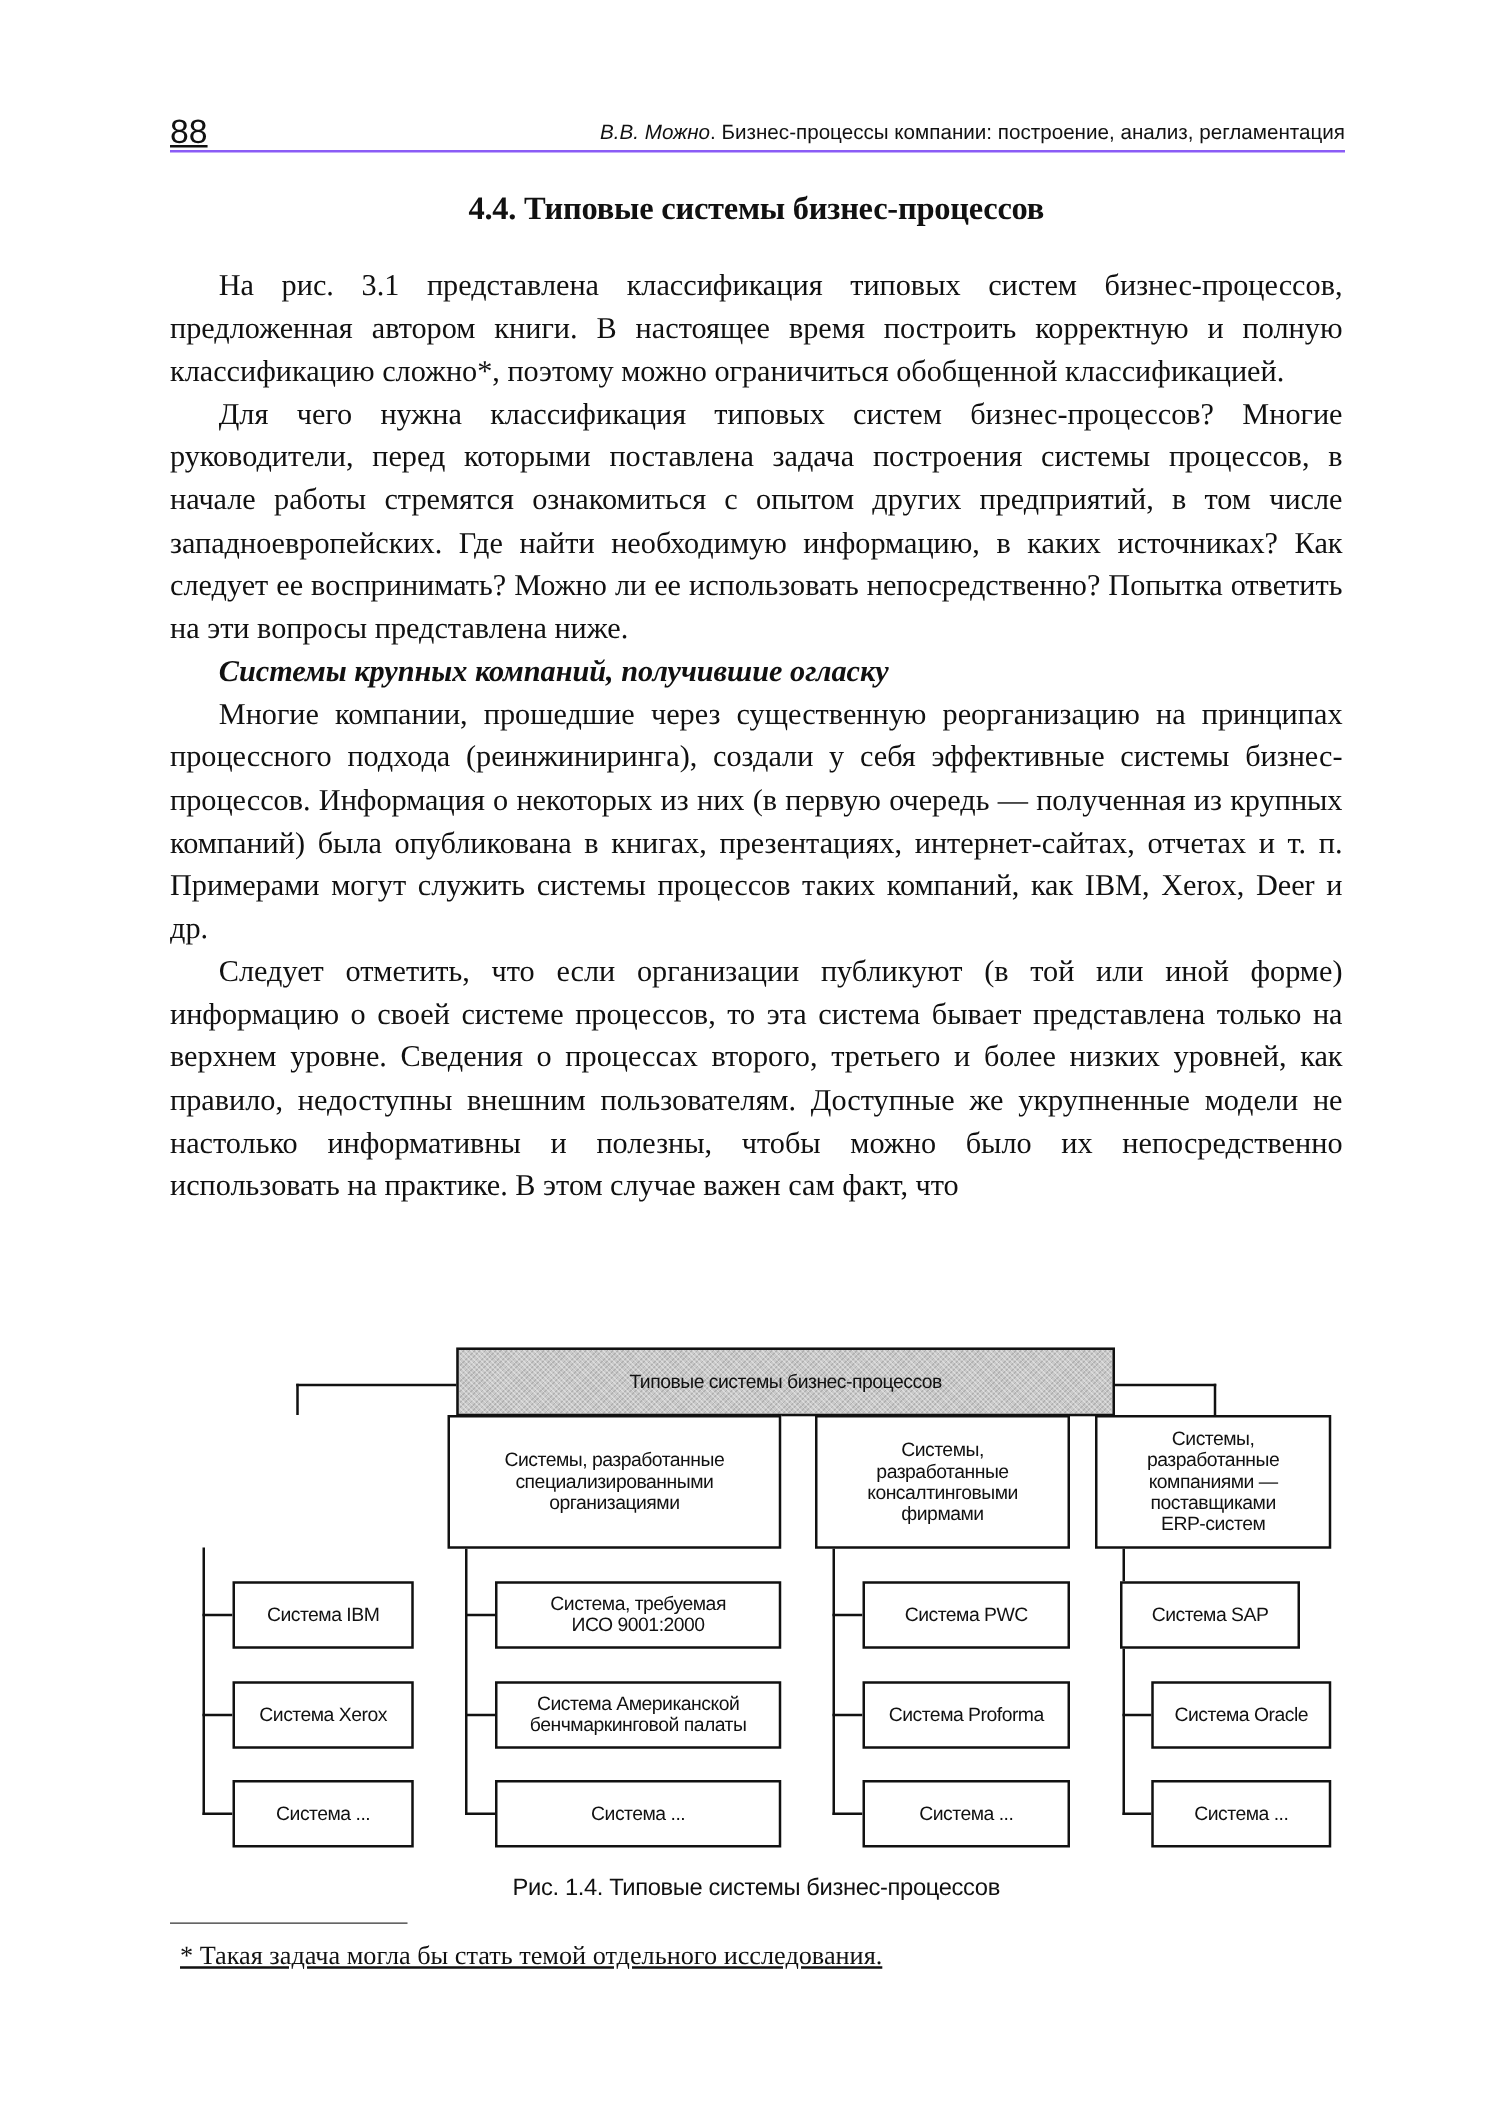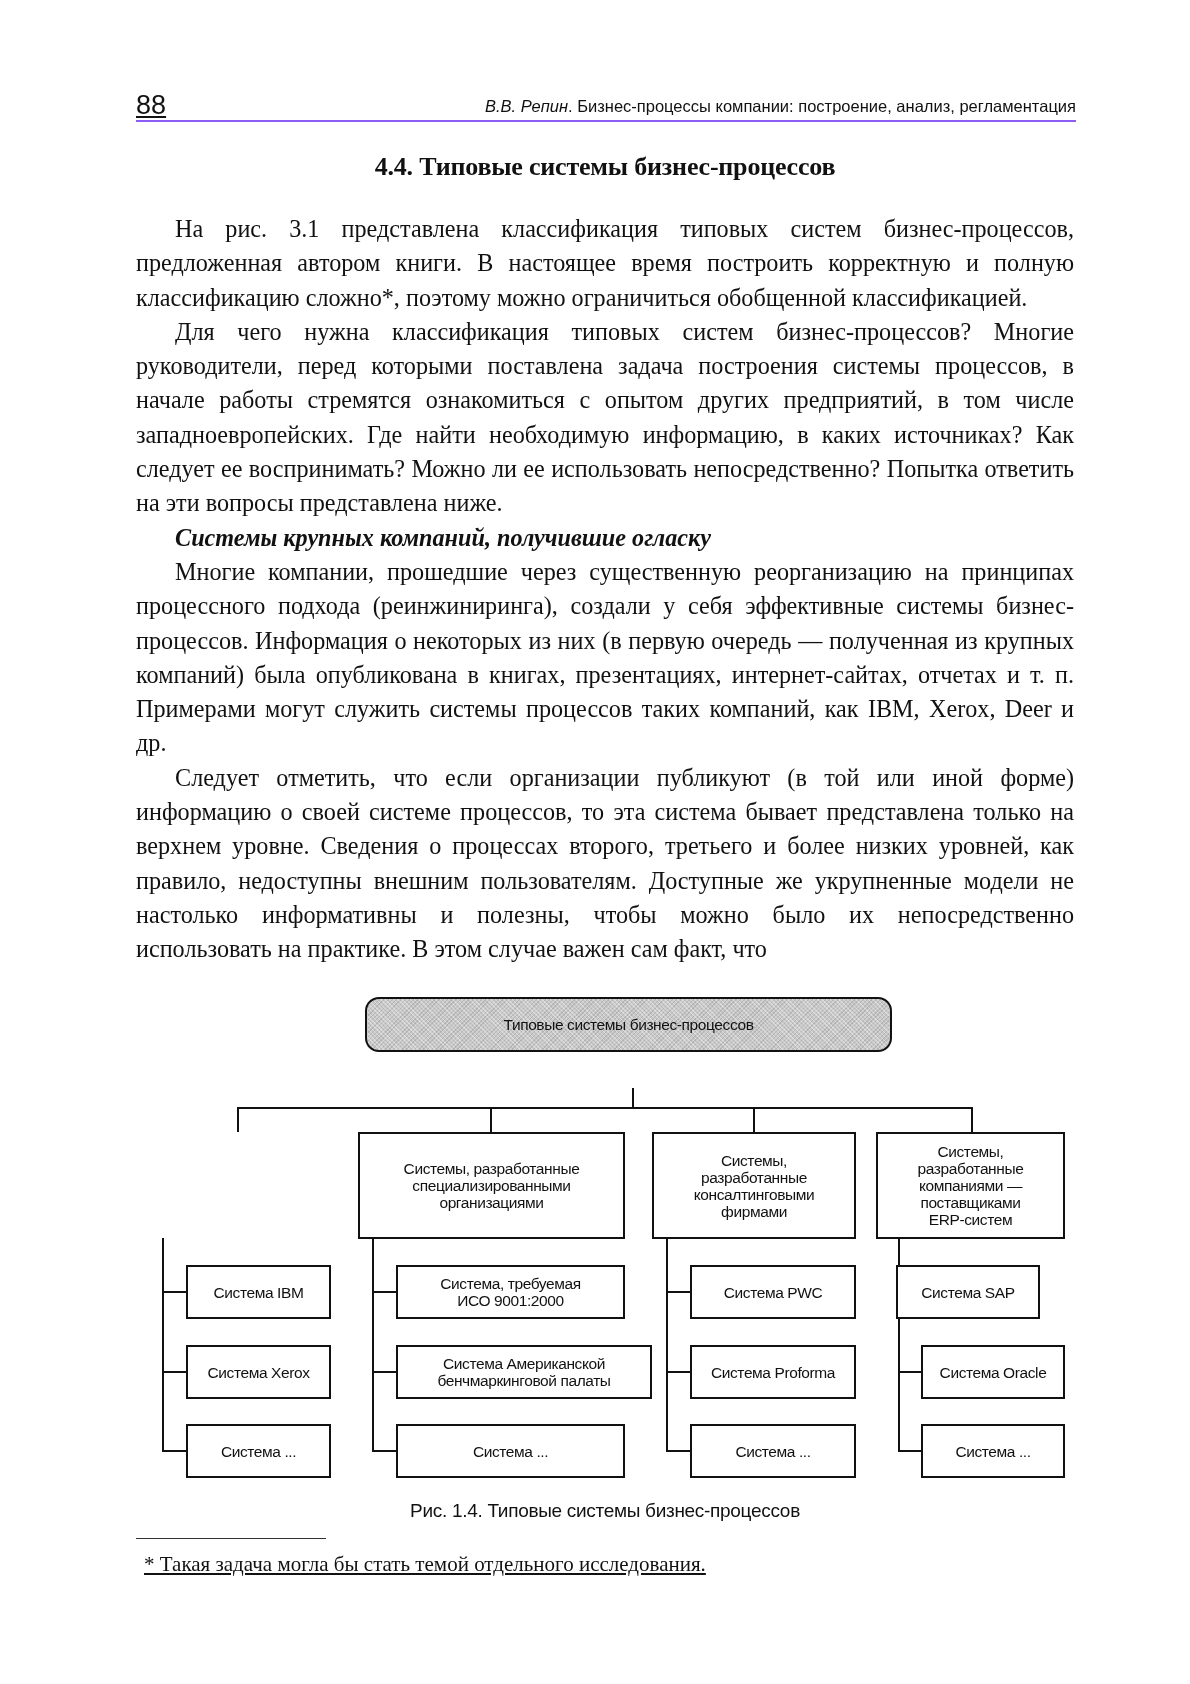--- a/index.html
+++ b/index.html
@@ -16,38 +16,38 @@
 
   #body-text { position: absolute; left: 136px; width: 938px; top: 212px; font-size: 24.2px; line-height: 34.3px; text-align: justify; }
   #body-text p { margin: 0; text-indent: 39px; }
   #body-text p.subhead { font-weight: bold; font-style: italic; }
 
   #figure { position: absolute; left: 0; top: 0; width: 1190px; height: 1684px; pointer-events: none; }
   .box { position: absolute; border: 2px solid #111; background: #fff; box-sizing: border-box;
          display: flex; align-items: center; justify-content: center; text-align: center;
          font-size: 15.5px; line-height: 17px; letter-spacing: -0.4px; pointer-events: auto; }
   .box span { white-space: pre-line; }
-  #root-box { left: 365px; top: 997px; width: 527px; height: 55px; font-size: 15.5px;
+  #root-box { left: 365px; top: 1078px; width: 527px; height: 55px; font-size: 15.5px;
               background-color: #c9c9c9;
               background-image: repeating-linear-gradient(45deg, rgba(255,255,255,0.35) 0 1px, transparent 1px 3px),
-                                repeating-linear-gradient(-45deg, rgba(0,0,0,0.12) 0 1px, transparent 1px 3px); border-radius: 14px; }
+                                repeating-linear-gradient(-45deg, rgba(0,0,0,0.12) 0 1px, transparent 1px 3px); }
   .line { position: absolute; background: #111; }
   .hline { height: 2px; }
   .vline { width: 2px; }
 
   #figure-caption { position: absolute; left: 135px; width: 940px; top: 1500px; text-align: center; font-size: 19px; letter-spacing: -0.3px; }
   #footnote-rule { position: absolute; left: 136px; top: 1538px; width: 190px; height: 1px; background: #333; }
   #footnote { position: absolute; left: 144px; top: 1552px; font-size: 21px; white-space: nowrap; text-decoration: underline; }
 </style>
 </head>
 <body>
 
 <div id="running-header">
   <span id="page-number" class="sans">88</span>
-  <span id="header-title" class="sans"><i>В.В. Репин</i><span>. Бизнес-процессы компании: построение, анализ, регламентация</span></span>
+  <span id="header-title" class="sans"><i>В.В. Можно</i><span>. Бизнес-процессы компании: построение, анализ, регламентация</span></span>
 </div>
 
 <div id="section-heading" class="serif">4.4. Типовые системы бизнес-процессов</div>
 
 <div id="body-text" class="serif">
   <p>На рис. 3.1 представлена классификация типовых систем бизнес-процессов, предложенная автором книги. В настоящее время построить корректную и полную классификацию сложно*, поэтому можно ограничиться обобщенной классификацией.</p>
   <p>Для чего нужна классификация типовых систем бизнес-процессов? Многие руководители, перед которыми поставлена задача построения системы процессов, в начале работы стремятся ознакомиться с опытом других предприятий, в том числе западноевропейских. Где найти необходимую информацию, в каких источниках? Как следует ее воспринимать? Можно ли ее использовать непосредственно? Попытка ответить на эти вопросы представлена ниже.</p>
   <p class="subhead">Системы крупных компаний, получившие огласку</p>
   <p>Многие компании, прошедшие через существенную реорганизацию на принципах процессного подхода (реинжиниринга), создали у себя эффективные системы бизнес-процессов. Информация о некоторых из них (в первую очередь — полученная из крупных компаний) была опубликована в книгах, презентациях, интернет-сайтах, отчетах и т. п. Примерами могут служить системы процессов таких компаний, как IBM, Xerox, Deer и др.</p>
   <p>Следует отметить, что если организации публикуют (в той или иной форме) информацию о своей системе процессов, то эта система бывает представлена только на верхнем уровне. Сведения о процессах второго, третьего и более низких уровней, как правило, недоступны внешним пользователям. Доступные же укрупненные модели не настолько информативны и полезны, чтобы можно было их непосредственно использовать на практике. В этом случае важен сам факт, что</p>
@@ -110,21 +110,21 @@
       <span>Система Xerox</span>
     </div>
   <div class="box" style="left:186px; top:1424px; width:145px; height:54px;">
       <span>Система ...</span>
     </div>
 
   <div class="box" style="left:396px; top:1265px; width:229px; height:54px;">
       <span>Система, требуемая
 ИСО 9001:2000</span>
     </div>
-  <div class="box" style="left:396px; top:1345px; width:256px; height:54px;">
+  <div class="box" style="left:396px; top:1345px; width:229px; height:54px;">
       <span>Система Американской
 бенчмаркинговой палаты</span>
     </div>
   <div class="box" style="left:396px; top:1424px; width:229px; height:54px;">
       <span>Система ...</span>
     </div>
 
   <div class="box" style="left:690px; top:1265px; width:166px; height:54px;">
       <span>Система PWC</span>
     </div>

